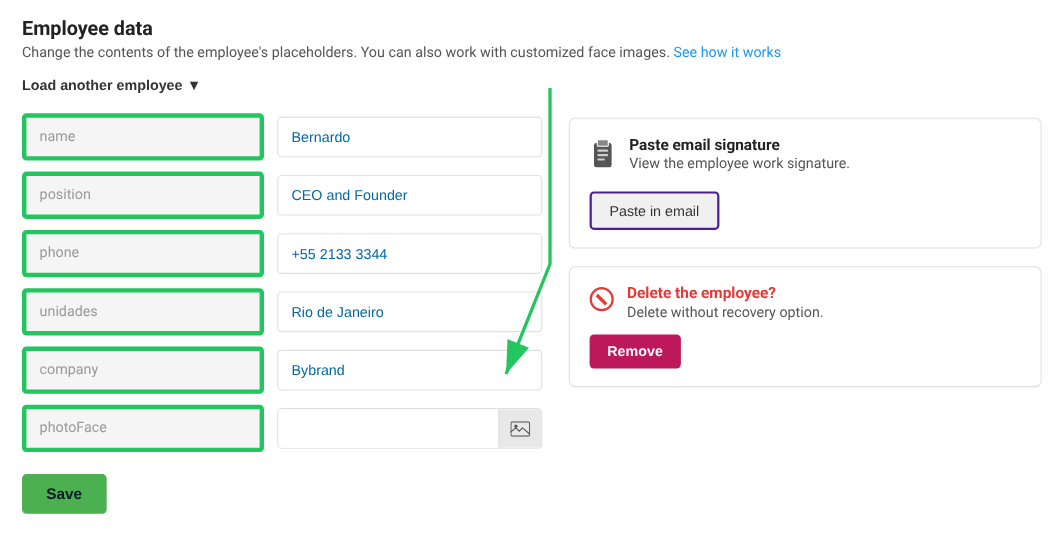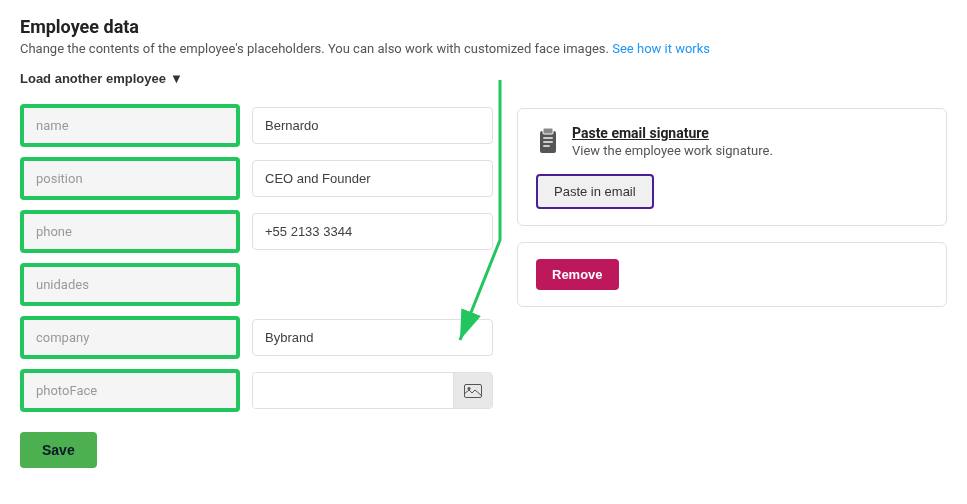--- a/index.html
+++ b/index.html
@@ -65,21 +65,21 @@
       padding: 10px 12px;
       color: #999;
       font-size: 13px;
     }
     .form-input {
       flex: 1;
       border: 1px solid #e0e0e0;
       border-radius: 4px;
       padding: 10px 12px;
       font-size: 13px;
-      color: #404040;
+      color: #0369a1;
       outline: none;
     }
     .photo-input-wrapper {
       flex: 1;
       display: flex;
       border: 1px solid #e0e0e0;
       border-radius: 4px;
       overflow: hidden;
     }
     .photo-input-text {
@@ -139,21 +139,20 @@
     }
     .paste-icon {
       font-size: 22px;
       color: #555;
       margin-top: 2px;
     }
     .paste-card-title {
       font-weight: bold;
       font-size: 14px;
       color: #222;
-      text-decoration: underline;
     }
     .paste-card-desc {
       font-size: 13px;
       color: #555;
       margin-top: 2px;
     }
     .paste-in-email-btn {
       background: #f0f0f0;
       border: 2px solid #4c1d95;
       border-radius: 4px;
@@ -243,20 +242,21 @@
 
       
       <div class="form-row">
         <div class="form-label-box">phone</div>
         <input class="form-input" type="text" value="+55 2133 3344" style="">
       </div>
 
       
       <div class="form-row">
         <div class="form-label-box">unidades</div>
+        <input class="form-input" type="text" value="Rio de Janeiro" style="">
       </div>
 
       
       <div class="form-row">
         <div class="form-label-box">company</div>
         <input class="form-input" type="text" value="Bybrand" style="">
       </div>
 
       
       <div class="form-row">
@@ -291,20 +291,27 @@
           </span>
           <div>
             <div class="paste-card-title">Paste email signature</div>
             <div class="paste-card-desc">View the employee work signature.</div>
           </div>
         </div>
         <button class="paste-in-email-btn">Paste in email</button>
       </div>
 
       <div class="card delete-card">
+        <div class="delete-card-header">
+          <div class="no-icon"></div>
+          <div>
+            <div class="delete-card-title">Delete the employee?</div>
+            <div class="delete-card-desc">Delete without recovery option.</div>
+          </div>
+        </div>
         <button class="remove-btn">Remove</button>
       </div>
     </div>
   </div>
 
   
   <svg style="position:absolute; top:80px; left:430px; pointer-events:none;" width="120" height="300" viewBox="0 0 120 300">
     <defs>
       <marker id="arrowhead" markerWidth="10" markerHeight="7" refX="10" refY="3.5" orient="auto">
         <polygon points="0 0, 10 3.5, 0 7" fill="#22c55e"></polygon>

